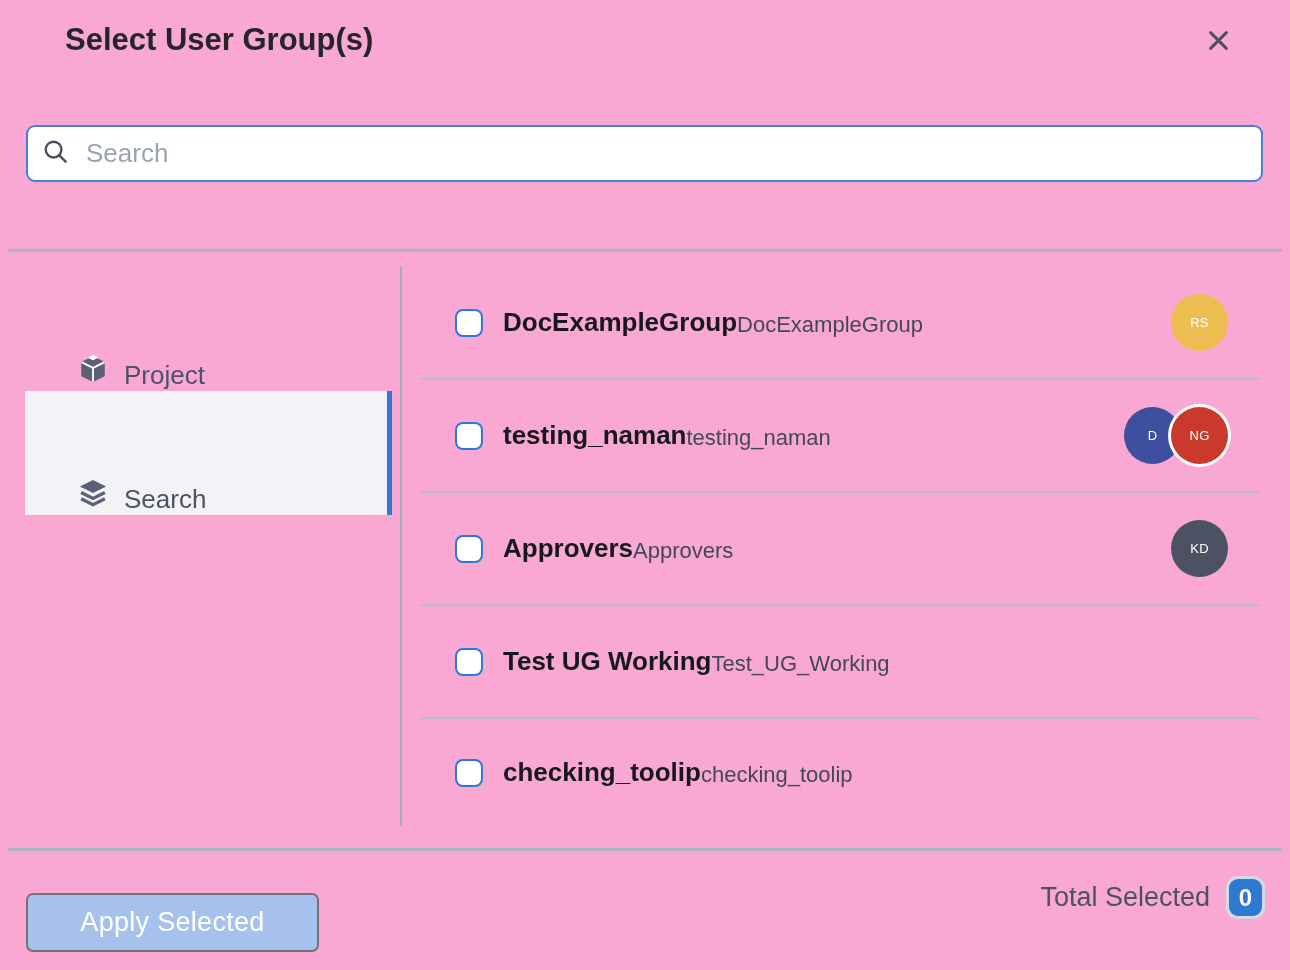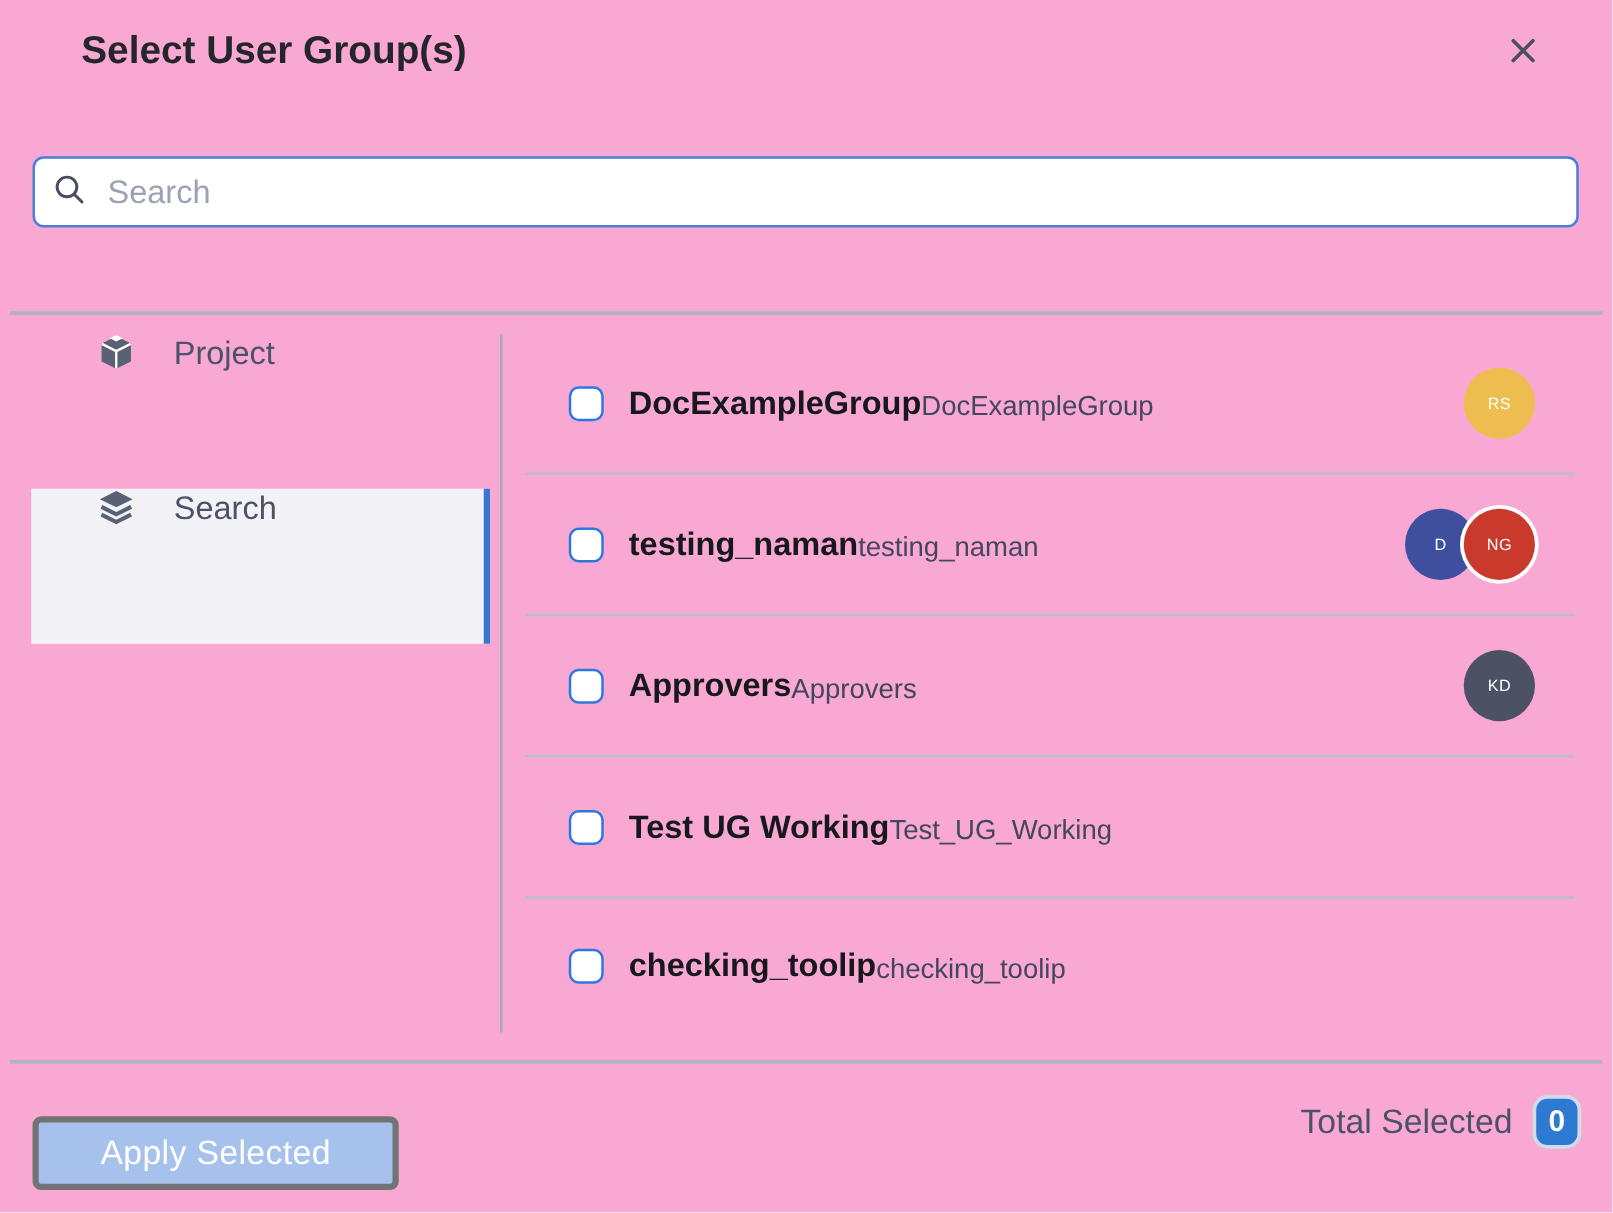--- a/index.html
+++ b/index.html
@@ -45,22 +45,22 @@
   .h-divider.top { top: 249px; }
   .h-divider.bottom { top: 848px; }
   .v-divider {
     position: absolute; left: 400px; top: 267px;
     width: 2px; height: 559px; background: #a6abb8;
   }
 
   
   .sidebar { position: absolute; left: 25px; top: 267px; width: 367px; }
   .side-tab {
-    height: 124px; display: flex; align-items: flex-start;
-    padding-left: 53px; gap: 31px;
+    height: 124px; display: flex; align-items: flex-end;
+    padding-left: 53px; gap: 16px;
     font-size: 26px; color: #4c5268; cursor: pointer;
     position: relative;
   }
   .side-tab svg { width: 30px; height: 30px; color: #5b6175; flex: 0 0 auto; }
   .side-tab.selected { background: #f2f2f7; }
   .side-tab.selected::after {
     content: ""; position: absolute; right: 0; top: 0; bottom: 0;
     width: 5px; background: #3578cd;
   }
 
@@ -84,21 +84,21 @@
     width: 57px; height: 57px; border-radius: 50%;
     display: flex; align-items: center; justify-content: center;
     color: #fff; font-size: 13px; font-weight: 400; letter-spacing: 0.3px;
   }
   .avatar + .avatar { margin-left: -10px; box-shadow: 0 0 0 3px #ffffff; }
 
   
   .apply-btn {
     position: absolute; left: 26px; top: 893px;
     width: 293px; height: 59px;
-    background: #a6c2ec; border: 5px solid #737373; border-radius: 7px;
+    background: #a6c2ec; border: 2px solid #737373; border-radius: 7px;
     color: #ffffff; font-family: "Liberation Sans", sans-serif;
     font-size: 27px; font-weight: 500; letter-spacing: 0.3px;
     display: flex; align-items: center; justify-content: center;
     cursor: default;
   }
   .total-wrap {
     position: absolute; right: 28px; top: 879px;
     display: flex; align-items: center; gap: 19px;
   }
   .total-label { font-size: 27px; color: #4c5166; }

